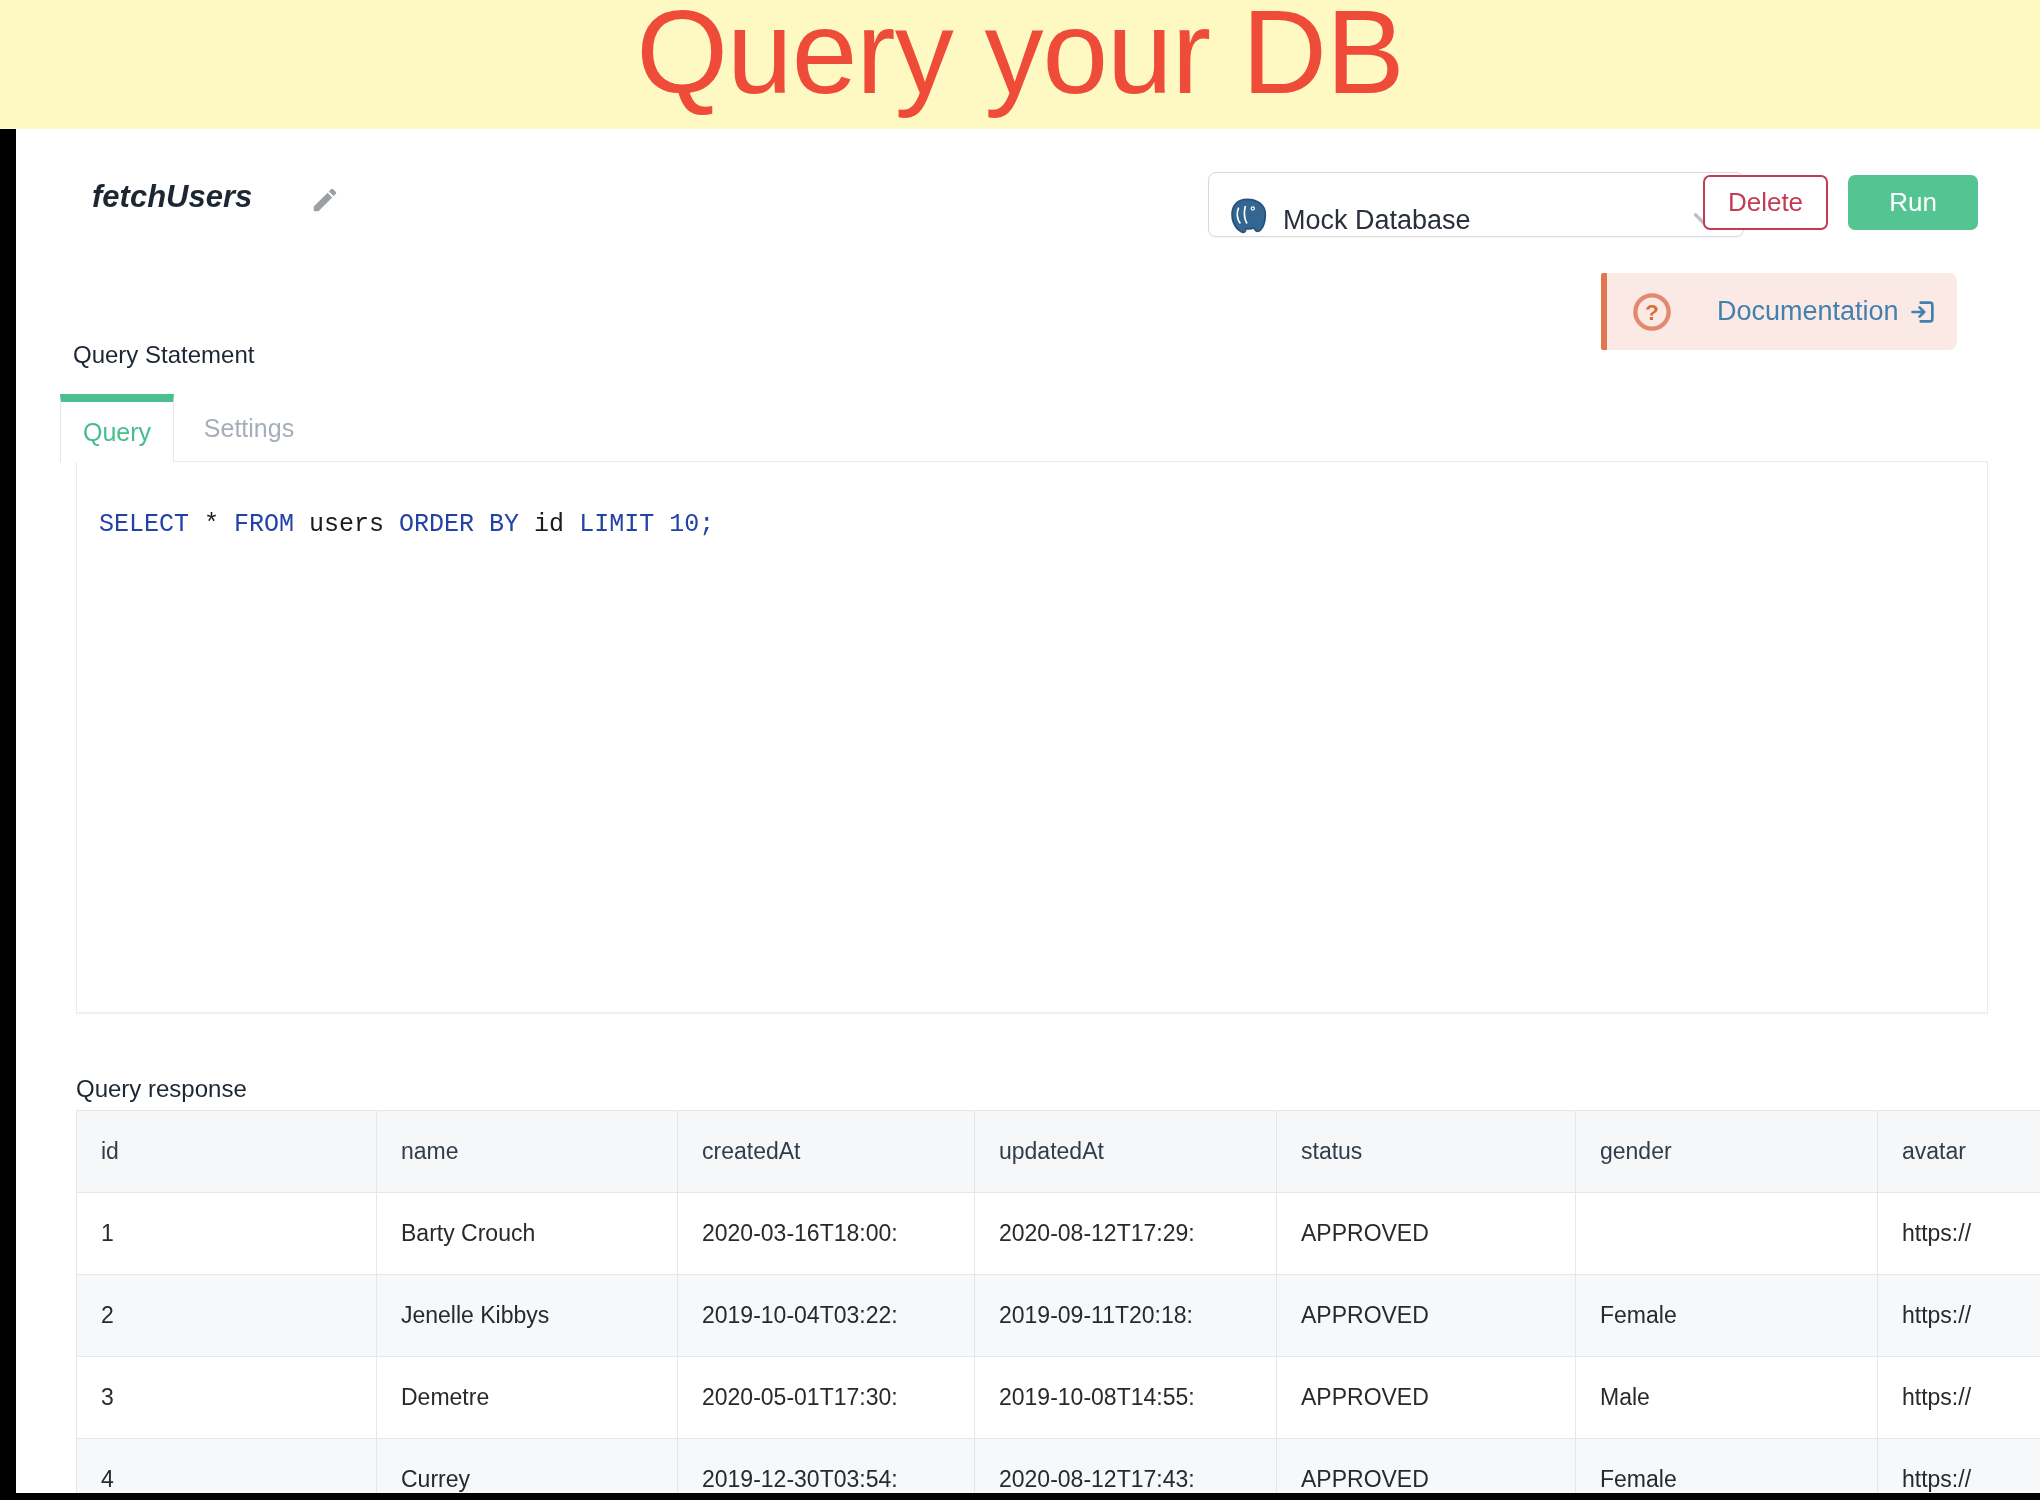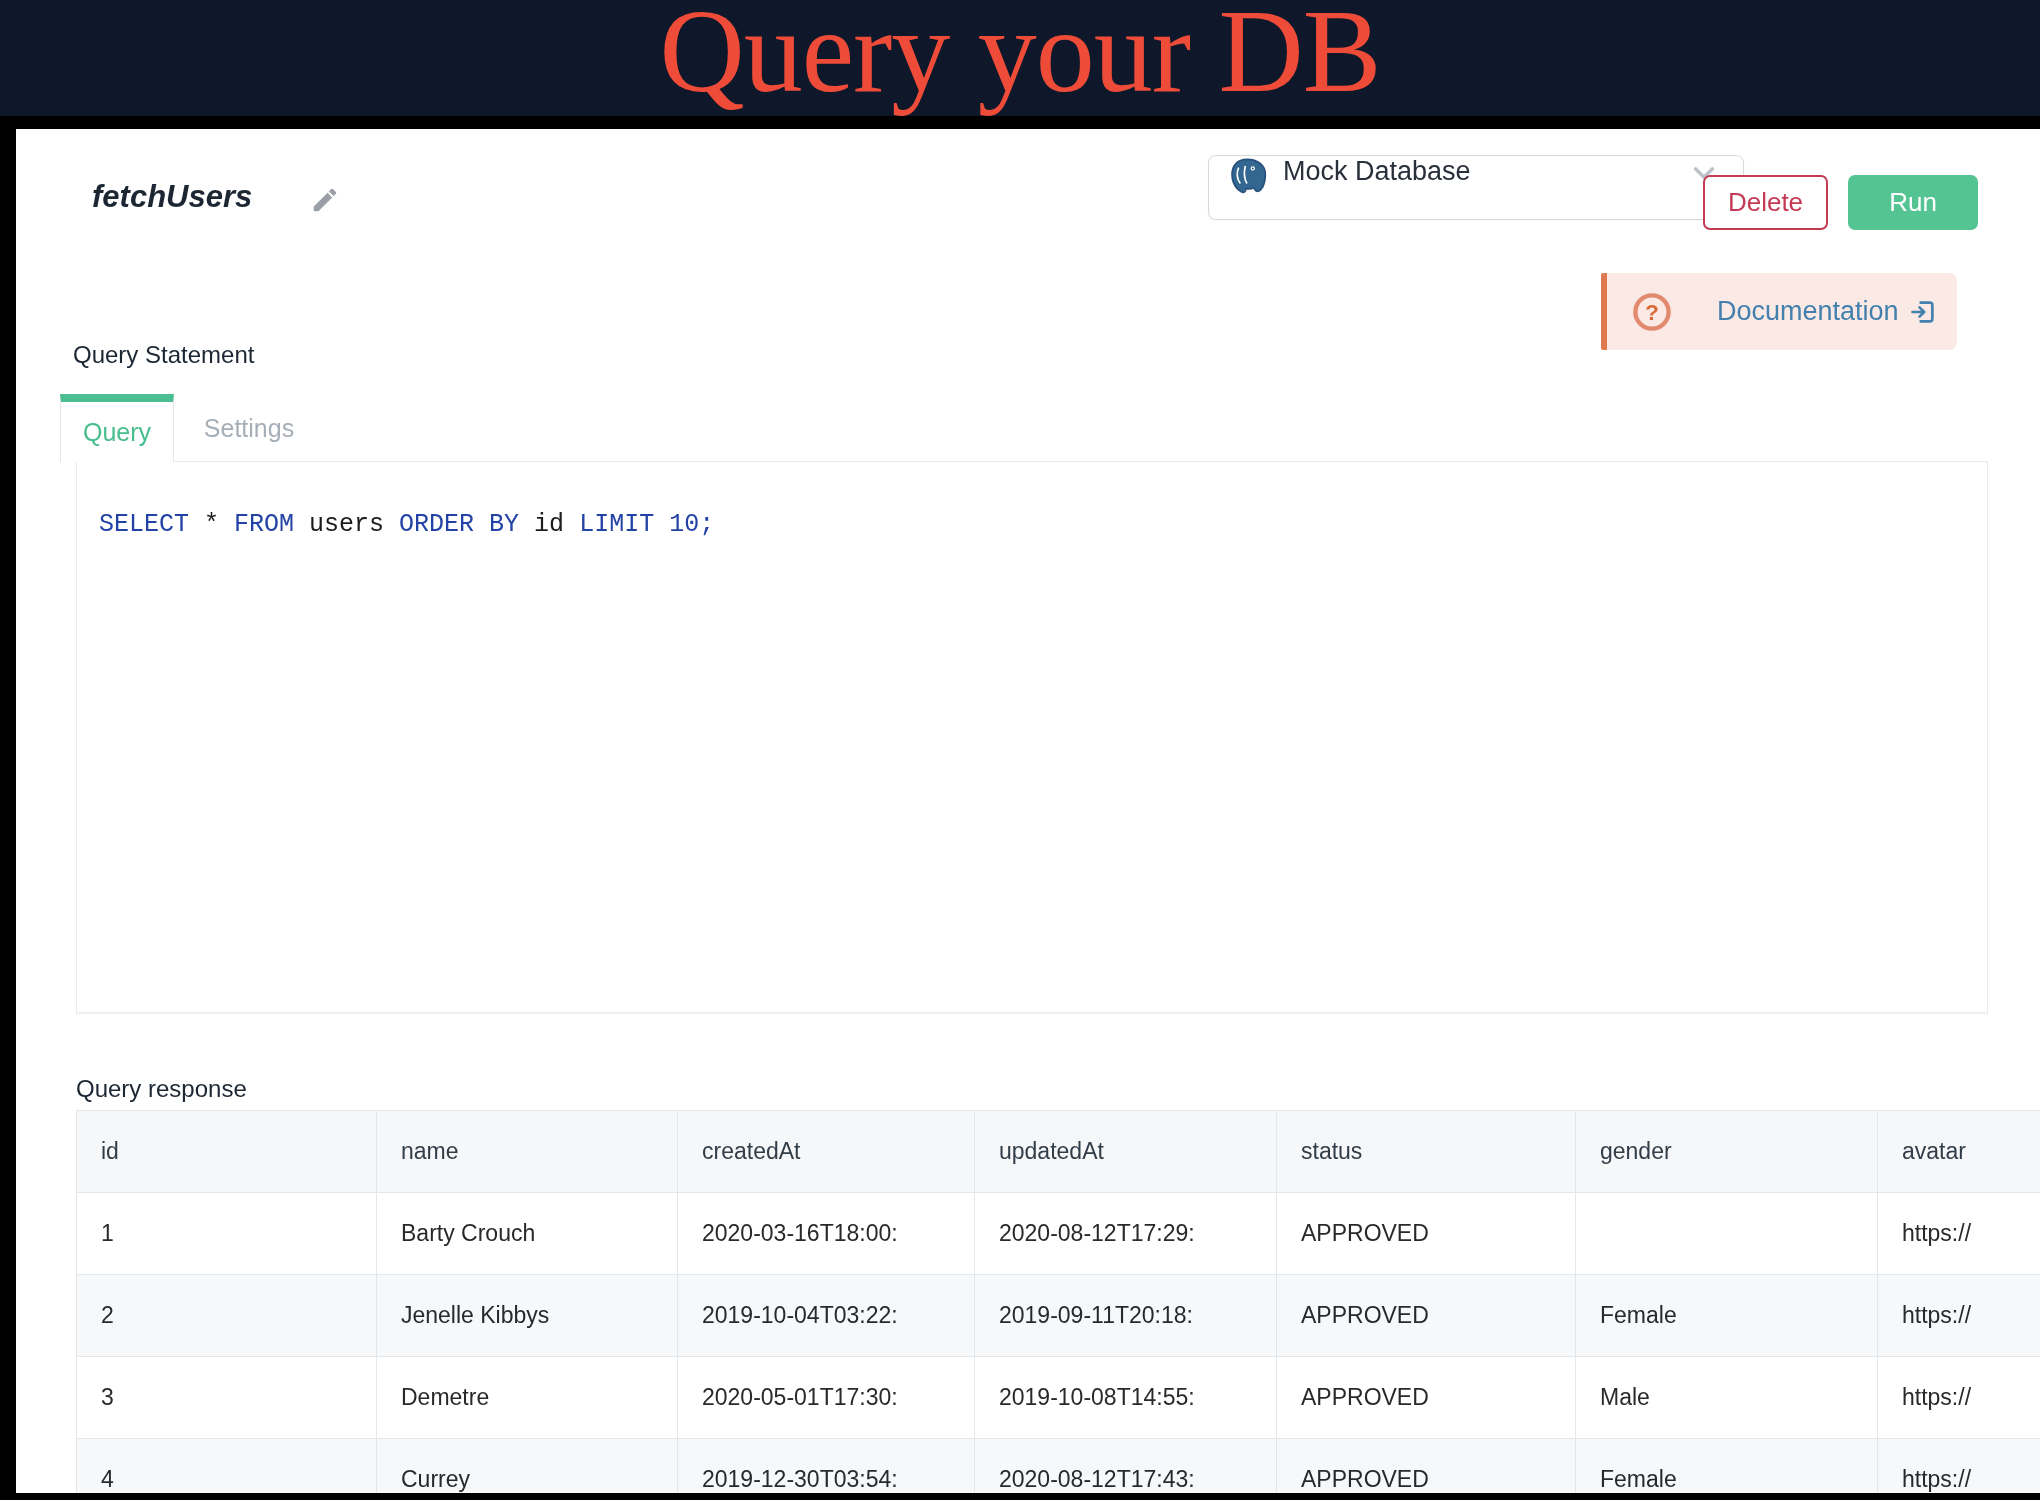--- a/index.html
+++ b/index.html
@@ -1,32 +1,32 @@
 <!DOCTYPE html>
 <html><head>
 <meta charset="utf-8">
 <style>
   * { margin:0; padding:0; box-sizing:border-box; }
   html,body { background:#000; }
   body { font-family:"Liberation Sans", sans-serif; }
   .screen { position:relative; width:2040px; height:1500px; background:#000; overflow:hidden; }
 
   
-  .banner { position:absolute; left:0; top:0; width:2040px; height:116px; background:#0f172a; overflow:hidden; text-align:center;font-family:Liberation Serif, serif; }
+  .banner { position:absolute; left:0; top:0; width:2040px; height:129px; background:#fef9c3; overflow:hidden; text-align:center; }
   .banner h1 { font-size:118px; font-weight:400; color:#ee4c38; margin-top:-16px; letter-spacing:-1px; }
 
   
   .page { position:absolute; left:16px; top:129px; width:2024px; height:1364px; background:#fff; overflow:hidden; }
 
   
   .query-name { position:absolute; left:76px; top:50px; font-size:31px; font-weight:700; color:#1c2733;font-style:italic; }
   .edit-icon { position:absolute; left:294px; top:56px; width:30px; height:30px; cursor:pointer; }
 
-  .db-select { position:absolute; left:1192px; top:26px; width:536px; height:65px; background:#fff;
-    border:1px solid #d9d9d9; border-radius:8px; display:flex; align-items:flex-start; padding:0 22px 0 18px;
+  .db-select { position:absolute; left:1192px; top:43px; width:536px; height:65px; background:#fff;
+    border:1px solid #d9d9d9; border-radius:8px; display:flex; align-items:flex-end; padding:0 22px 0 18px;
     box-shadow:0 1px 2px rgba(0,0,0,.04); cursor:pointer; }
   .db-select .pg { width:40px; height:40px; flex:0 0 auto; }
   .db-select .val { font-size:27px; color:#29303b; margin-left:16px; flex:1; }
   .db-select .chev { width:34px; height:34px; flex:0 0 auto; }
 
   .btn { position:absolute; top:46px; height:55px; border-radius:7px; font-size:26px; display:flex;
     align-items:center; justify-content:center; cursor:pointer; font-family:"Liberation Sans",sans-serif; }
   .btn-delete { left:1687px; width:125px; background:#fff; border:2px solid #c43b55; color:#c43b55; }
   .btn-run { left:1832px; width:130px; background:#55c493; border:none; color:#fff; }
 

